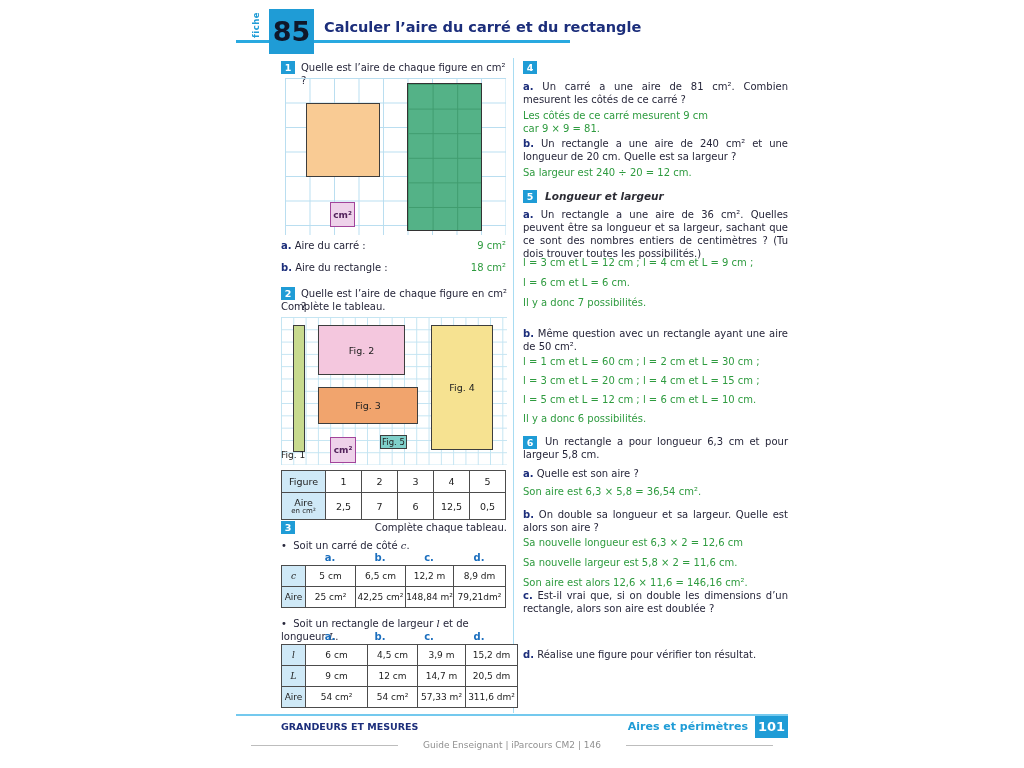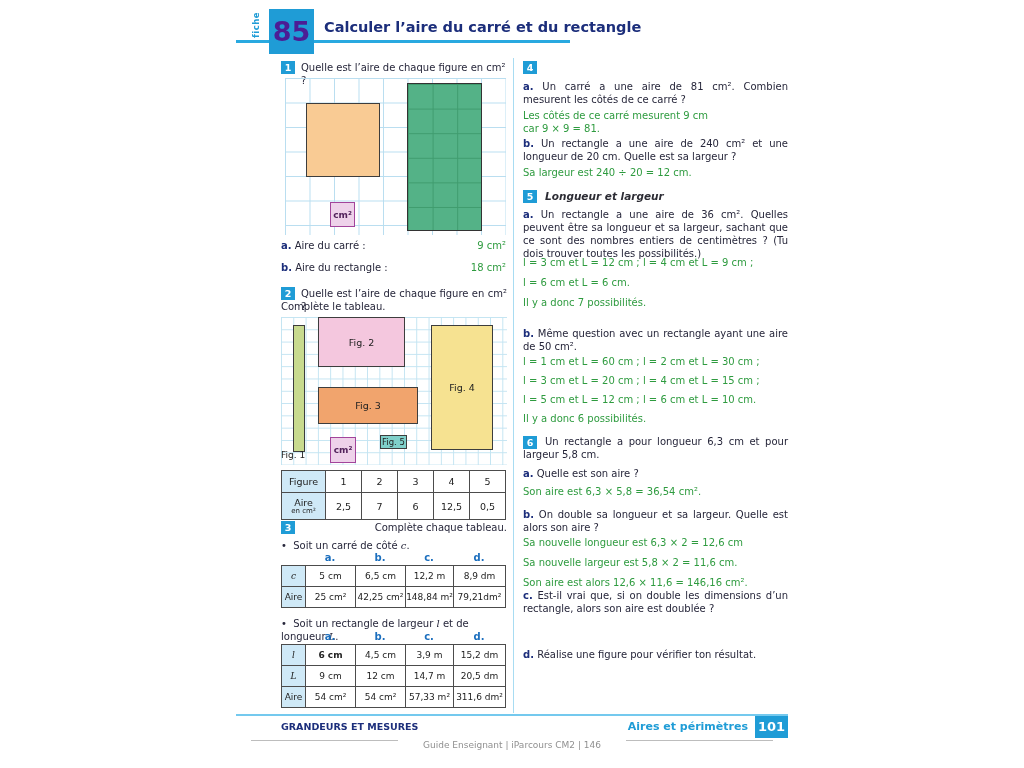--- a/index.html
+++ b/index.html
@@ -5,21 +5,21 @@
   * { margin:0; padding:0; box-sizing:border-box; }
   html,body { width:1024px; height:768px; background:#ffffff;
     font-family:"DejaVu Sans","Liberation Sans",sans-serif; }
   .page { position:absolute; left:236px; top:0; width:552px; height:768px;
     font-size:10px; color:#26263a; }
 
   
   .fiche-vert { position:absolute; left:15px; top:12px; color:#1f9cd6; font-size:8.5px;
     font-weight:bold; writing-mode:vertical-rl; transform:rotate(180deg); letter-spacing:.5px; }
   .badge85 { position:absolute; left:33px; top:9px; width:45px; height:45px; background:#1f9cd6;
-    color:#4c1d95; font-size:27px; font-weight:bold; text-align:center; line-height:45px; z-index:2; }
+    color:#0f172a; font-size:27px; font-weight:bold; text-align:center; line-height:45px; z-index:2; }
   .page-title { position:absolute; left:88px; top:19px; font-size:14.5px; font-weight:bold; color:#1c2e7b; }
   .title-rule { position:absolute; left:0; top:40px; width:334px; height:3px; background:#29a9e0; }
 
   .col-divider { position:absolute; left:277px; top:58px; width:1px; height:655px; background:#a8dcf2; }
 
   
   .abs { position:absolute; }
   .badge-num { position:absolute; width:14px; height:13px; background:#1f9cd6; color:#fff;
     font-weight:bold; font-size:9.5px; text-align:center; line-height:13px; }
   .q-text { text-align:justify; line-height:13px; }
@@ -46,21 +46,21 @@
   .ans-row { position:absolute; left:45px; width:225px; display:flex; justify-content:space-between; }
 
   
   .grid2 { position:absolute; left:45px; top:317px; width:226px; height:148px;
     background-image:linear-gradient(to right,#c3e4f2 1px,transparent 1px),
                      linear-gradient(to bottom,#c3e4f2 1px,transparent 1px);
     background-size:12.3px 12.3px; }
   .fig { position:absolute; border:1.2px solid #3d3d3d; display:flex; align-items:center;
     justify-content:center; font-size:9.5px; color:#222; }
   .fig1 { left:12px; top:8px; width:12px; height:127px; background:#c8da8e; }
-  .fig2 { left:37px; top:0; width:87px; height:50px; background:#f4c7de; }
+  .fig2 { left:37px; top:8px; width:87px; height:50px; background:#f4c7de; }
   .fig3 { left:37px; top:70px; width:100px; height:37px; background:#f1a46d; }
   .fig4 { left:150px; top:8px; width:62px; height:125px; background:#f6e291; }
   .fig5 { left:99px; top:118px; width:27px; height:14px; background:#7fd0ca; font-size:8.5px; }
   .fig1-label { position:absolute; left:0; top:133px; font-size:9px; color:#222; }
 
   
   table { border-collapse:collapse; }
   .tbl { position:absolute; left:45px; }
   .tbl td { border:1px solid #4c4c4c; text-align:center; vertical-align:middle;
     font-size:9.5px; color:#222; background:#fff; }
@@ -80,21 +80,21 @@
   .rp { position:absolute; left:287px; width:265px; }
 
   
   .footer-rule { position:absolute; left:0; top:714px; width:552px; height:2px; background:#74c9ee; }
   .footer-left { position:absolute; left:45px; top:721px; font-size:9.5px; font-weight:bold; color:#1c2e7b; }
   .footer-chapter { position:absolute; left:284px; top:720px; width:228px; text-align:right;
     color:#1f9cd6; font-weight:bold; font-size:11px; }
   .footer-pagebox { position:absolute; left:519px; top:716px; width:33px; height:22px;
     background:#1f9cd6; color:#fff; font-weight:bold; font-size:13px; text-align:center; line-height:22px; }
   .guide-row { position:absolute; left:15px; top:740px; width:522px; display:flex;
-    gap:25px; color:#909090; font-size:9px; }
+    align-items:center; gap:25px; color:#909090; font-size:9px; }
   .hline { flex:1; height:1px; background:#bdbdbd; }
 </style>
 </head>
 <body>
 
 <div class="page">
 
   <div class="fiche-vert">fiche</div>
   <div class="badge85">85</div>
   <div class="page-title">Calculer l’aire du carré et du rectangle</div>
@@ -192,21 +192,21 @@
   <div class="col-heads" style="left:69px; top:631px; grid-template-columns:50px 50px 48px 52px;">
     <span>a.</span>
     <span>b.</span>
     <span>c.</span>
     <span>d.</span>
   </div>
   <table class="tbl t3" style="top:644px;">
     <tbody>
         <tr>
       <td class="head-cell var" style="width:24px;">l</td>
-      <td style="width:50px;font-weight:bold;">6 cm</td>
+      <td style="width:62px;">6 cm</td>
       <td style="width:50px;">4,5 cm</td>
       <td style="width:48px;">3,9 m</td>
       <td style="width:52px;">15,2 dm</td>
     </tr>
     <tr>
       <td class="head-cell var">L</td>
       <td>9 cm</td>
       <td>12 cm</td>
       <td>14,7 m</td>
       <td>20,5 dm</td>

